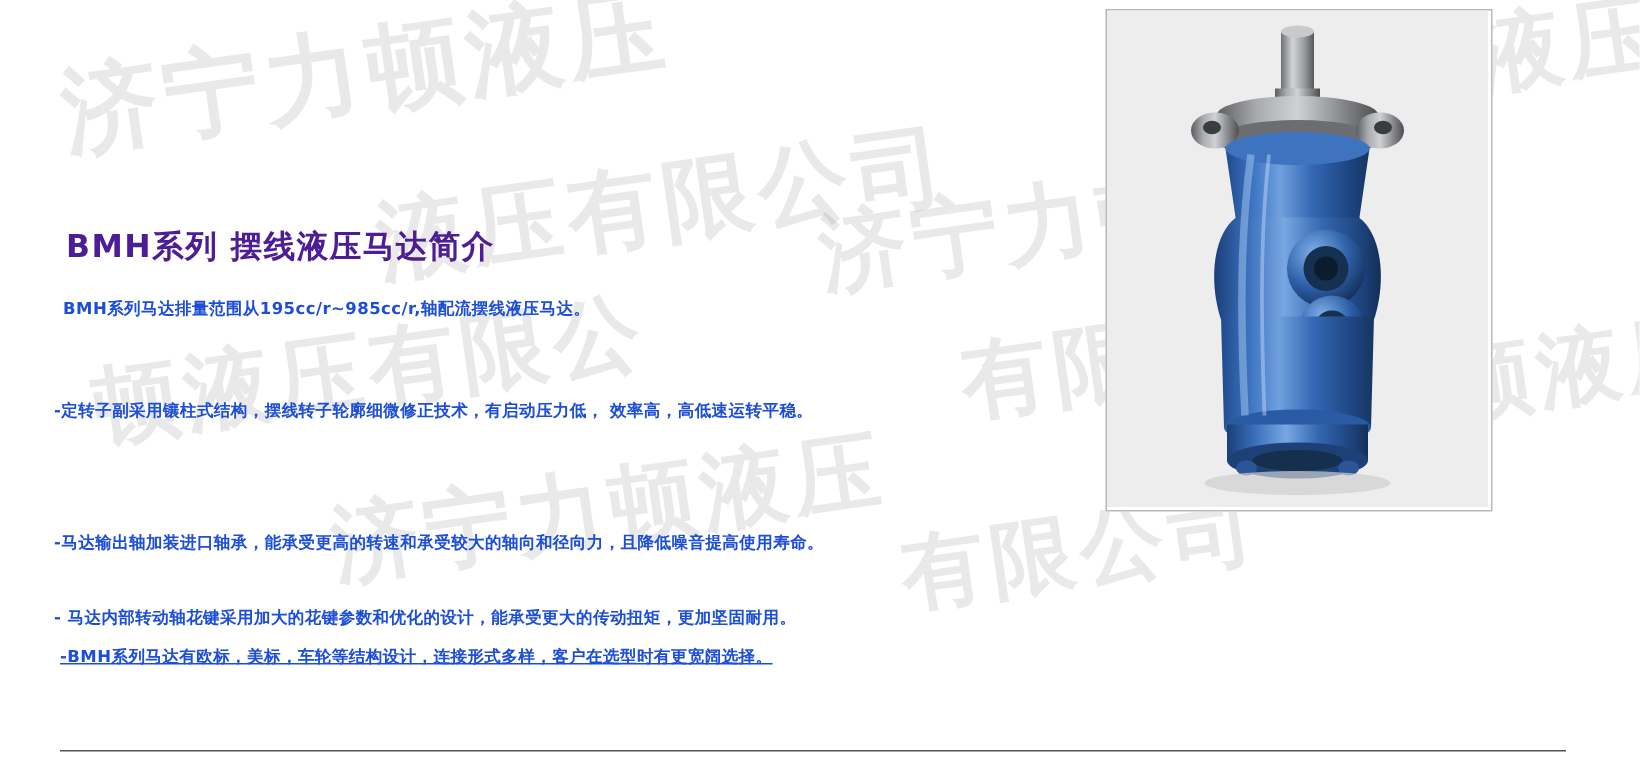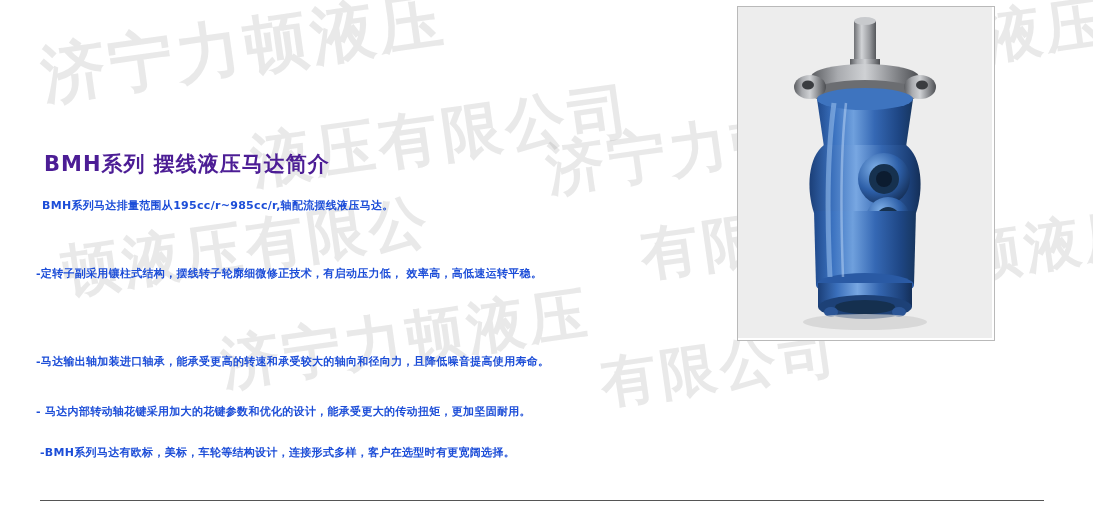--- a/index.html
+++ b/index.html
@@ -61,21 +61,21 @@
   .body-line.wrap {
     white-space: normal;
     width: 720px;
     line-height: 28px;
   }
 
   #intro-line { left: 42px; top: 198px; }
   #bullet-1   { left: 36px; top: 260px; }
   #bullet-2   { left: 36px; top: 354px; }
   #bullet-3   { left: 36px; top: 404px; }
-  #bullet-4   { left: 40px; top: 445px; }
+  #bullet-4   { left: 40px; top: 430px; text-decoration: underline; }
 
   #divider {
     position: absolute;
     left: 40px;
     top: 500px;
     width: 1004px;
     height: 1px;
     background: #555555;
   }
 

